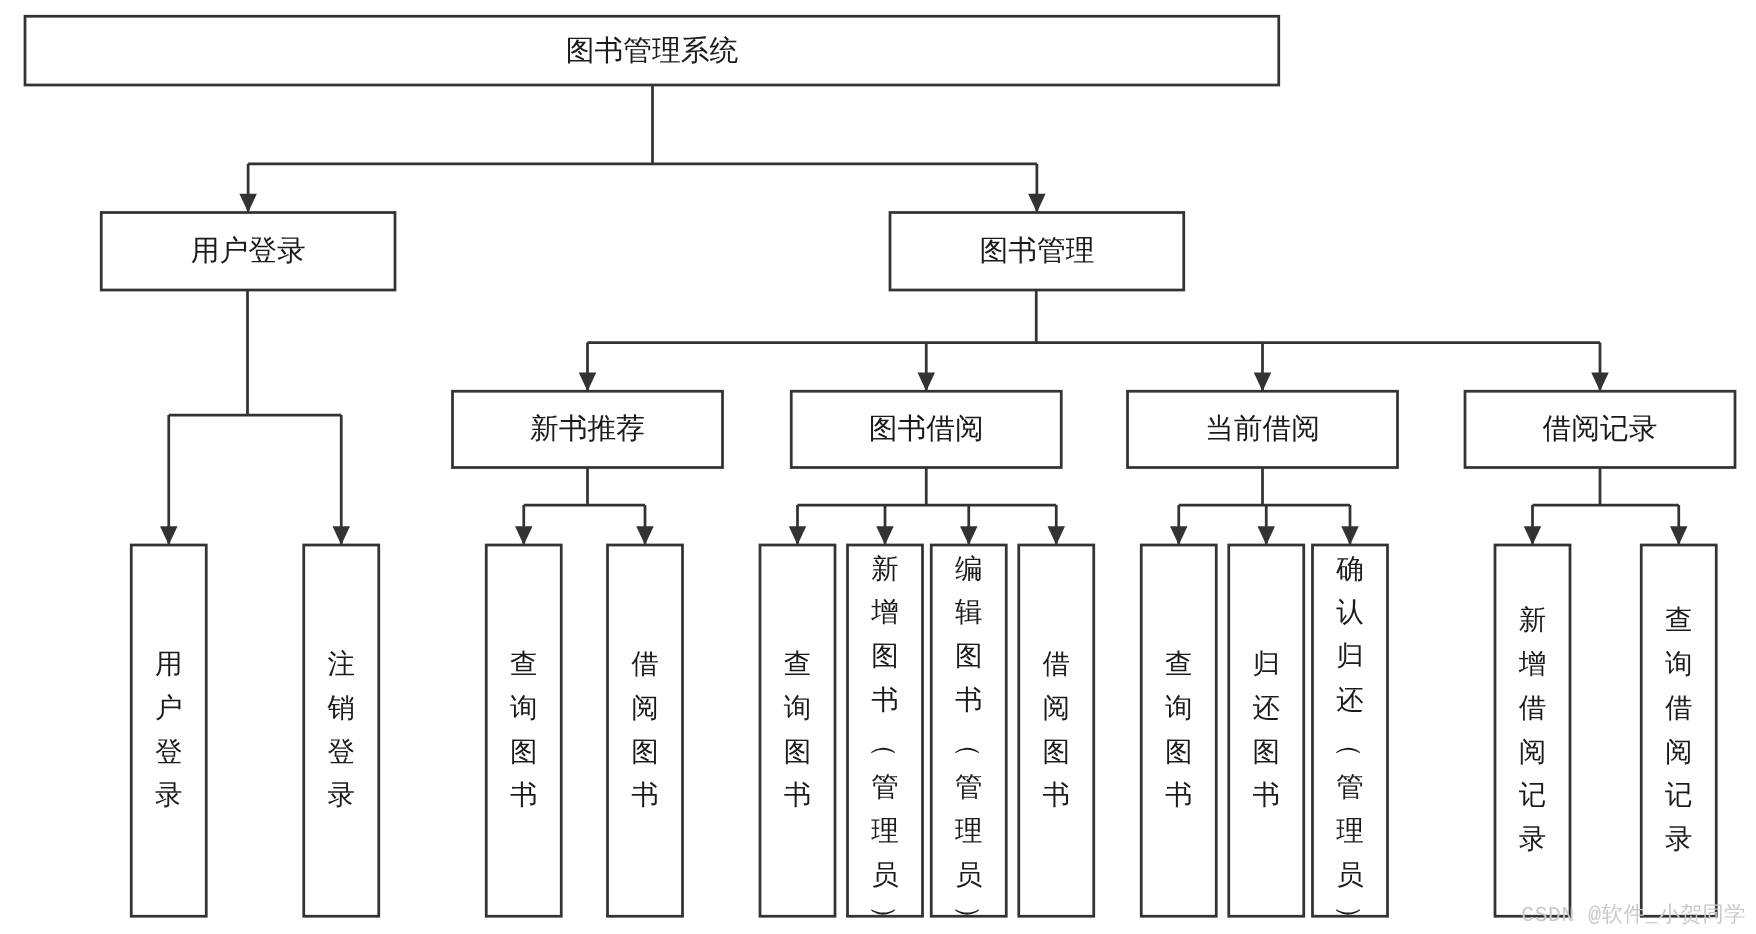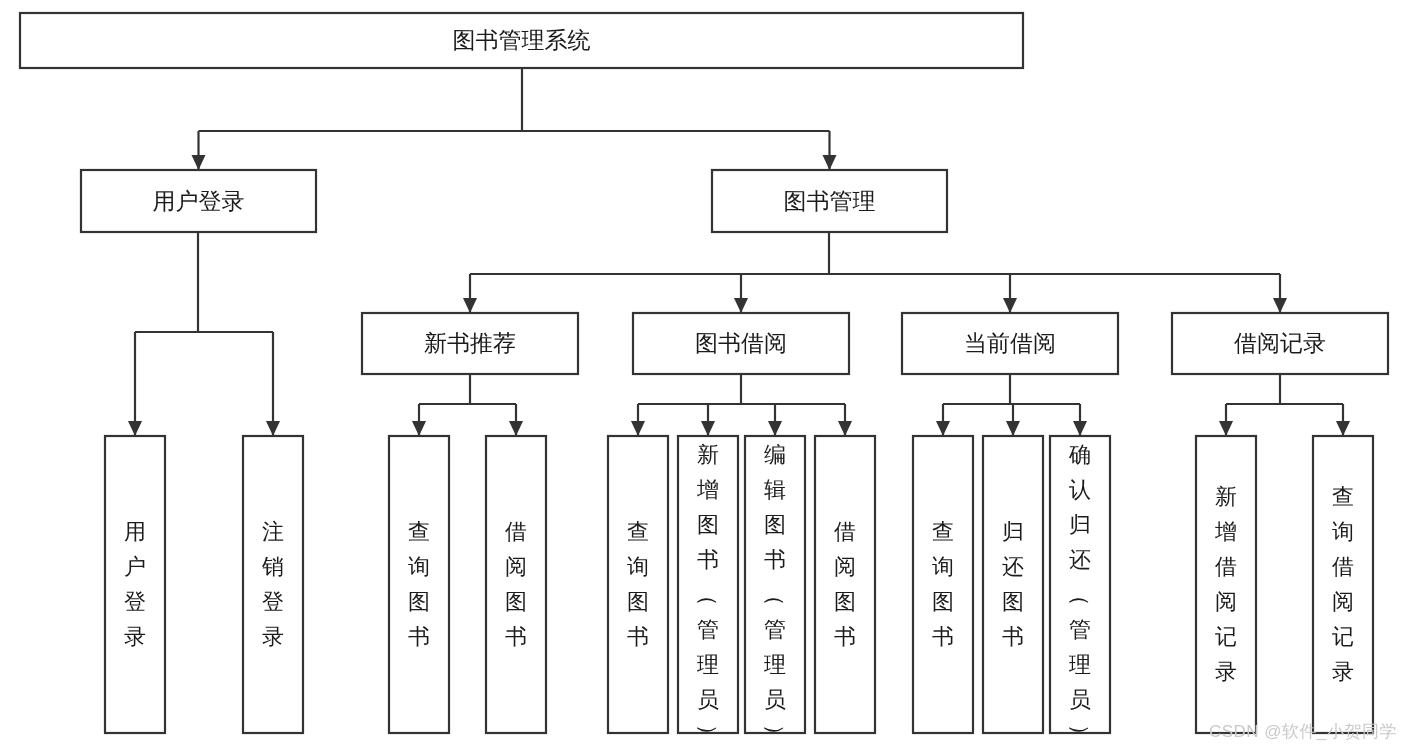--- a/index.html
+++ b/index.html
@@ -52,21 +52,21 @@
     fill: none;
   }
   .arrow-head {
     fill: #333333;
     stroke: none;
   }
   .watermark {
     position: absolute;
     right: 8px;
     bottom: 4px;
-    font-family: Liberation Sans, sans-serif;
+    font-family: Liberation Mono, monospace;
     font-size: 17px;
     color: #c9c9c9;
     white-space: nowrap;
     pointer-events: none;
     letter-spacing: 0.5px;
   }
 </style>
 </head>
 <body>
 

